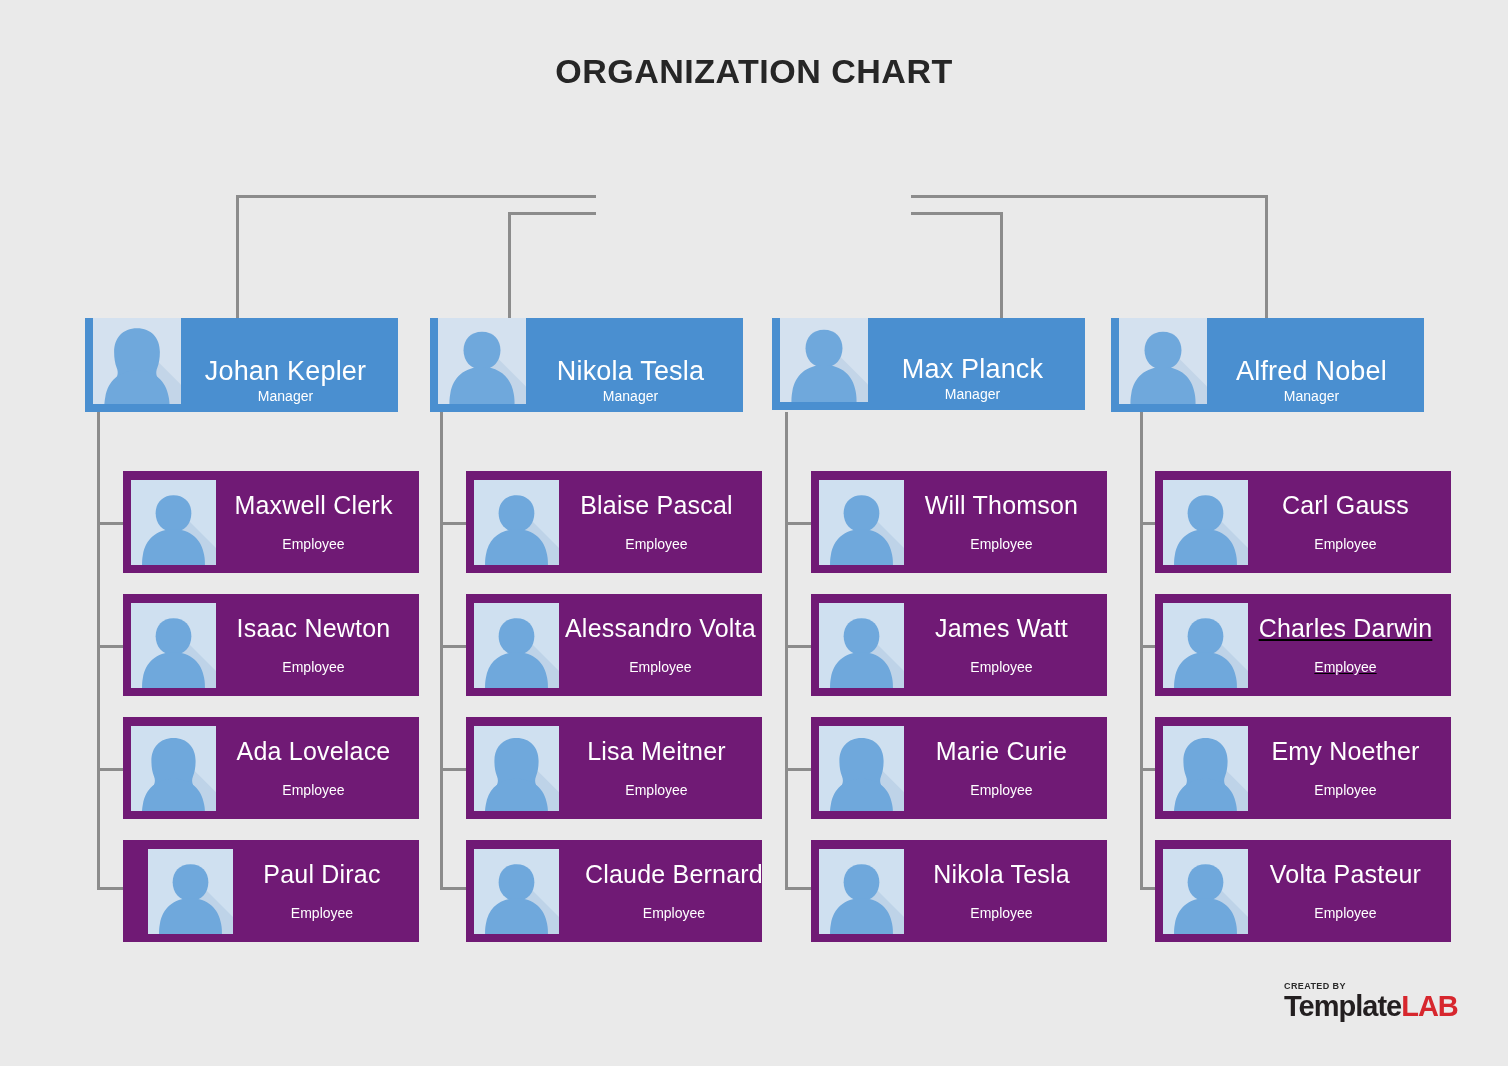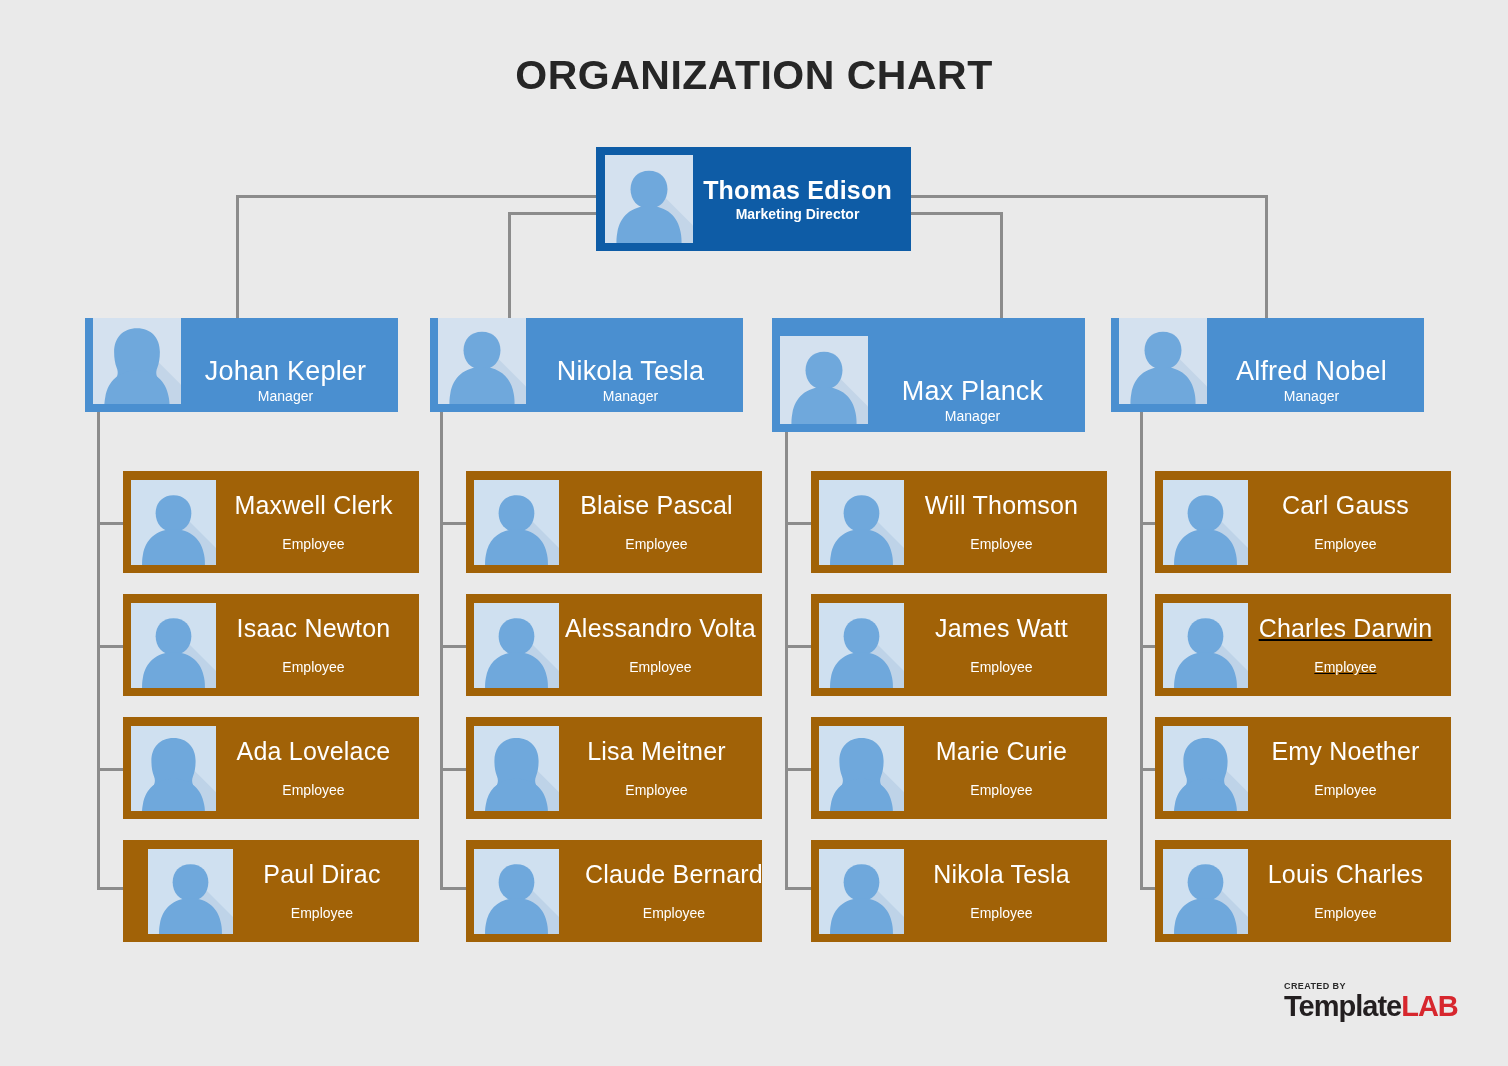--- a/index.html
+++ b/index.html
@@ -19,21 +19,21 @@
     height: 1066px;
   }
 
   
   #chart-title {
     position: absolute;
     left: 0;
     top: 52px;
     width: 1508px;
     text-align: center;
-    font-size: 41px;
+    font-size: 34px;
     font-weight: bold;
     letter-spacing: 0.5px;
     color: #262626;
     font-family: "Liberation Sans", sans-serif;
   }
 
   
   .line {
     position: absolute;
     background: #8c8c8c;
@@ -80,21 +80,21 @@
     background: #4a8fd0;
     padding: 8px;
     align-items: flex-end;
   }
   .node.manager .avatar { width: 88px; height: 88px; }
   .node.manager .name { font-size: 27px; letter-spacing: .2px; }
   .node.manager .role { font-size: 14px; margin-top: 4px; }
 
   
   .node.employee {
-    background: #a16207;
+    background: #701a75;
     padding: 8px;
   }
   .node.employee .avatar { width: 85px; height: 85px; background: #cfe0f0; }
   .node.employee .name { font-size: 25px; letter-spacing: .2px; }
   .node.employee .role { font-size: 14px; margin-top: 19px; }
 
   
   #logo {
     position: absolute;
     left: 1284px;
@@ -154,90 +154,76 @@
   <div class="line line-h" style="left:785px; top:522px; width:28px;"></div>
   <div class="line line-h" style="left:785px; top:645px; width:28px;"></div>
   <div class="line line-h" style="left:785px; top:768px; width:28px;"></div>
   <div class="line line-h" style="left:785px; top:887px; width:28px;"></div>
 
   <div class="line line-h" style="left:1140px; top:522px; width:28px;"></div>
   <div class="line line-h" style="left:1140px; top:645px; width:28px;"></div>
   <div class="line line-h" style="left:1140px; top:768px; width:28px;"></div>
   <div class="line line-h" style="left:1140px; top:887px; width:28px;"></div>
 
-  <div class="node root" style="left:596px; top:147px; width:315px; height:104px;">
+
+  <div class="node manager" style="left:85px; top:318px; width:313px; height:94px;">
+    <div class="avatar">
+      <svg viewBox="0 0 100 100" xmlns="http://www.w3.org/2000/svg">
+        <rect x="0" y="0" width="100" height="100" fill="#d4e1ef"></rect>
+        <polygon points="48,26 100,78 100,100 62,100" fill="#c3d5e8"></polygon>
+        <path d="M50 14c16 0 26 11 26 27 0 7-1 13-3 18-2 5-1 9 1 12 2 2 0 5-4 5H30c-4 0-6-3-4-5 2-3 3-7 1-12-2-5-3-11-3-18 0-16 10-27 26-27z" fill="#6fa8dc"></path>
+        <path d="M50 62c20 0 33 12 36 30 1 5 1 8 1 8H13s0-3 1-8c3-18 16-30 36-30z" fill="#6fa8dc"></path>
+      </svg>
+    </div>
+    <div class="text">
+      <span class="name">Johan Kepler</span>
+      <span class="role">Manager</span>
+    </div>
+  </div>
+
+  <div class="node manager" style="left:430px; top:318px; width:313px; height:94px;">
     <div class="avatar">
       <svg viewBox="0 0 100 100" xmlns="http://www.w3.org/2000/svg">
         <rect x="0" y="0" width="100" height="100" fill="#d4e1ef"></rect>
         <polygon points="48,28 100,80 100,100 62,100" fill="#c3d5e8"></polygon>
         <path d="M50 18c13 0 21 9 21 21 0 12-8 22-21 22s-21-10-21-22c0-12 8-21 21-21z" fill="#6fa8dc"></path>
         <path d="M50 58c20 0 33 12 36 30 1 5 1 9 1 12H13c0-3 0-7 1-12 3-18 16-30 36-30z" fill="#6fa8dc"></path>
       </svg>
     </div>
     <div class="text">
-      <span class="name">Thomas Edison</span>
-      <span class="role">Marketing Director</span>
-    </div>
-  </div>
-
-  <div class="node manager" style="left:85px; top:318px; width:313px; height:94px;">
-    <div class="avatar">
-      <svg viewBox="0 0 100 100" xmlns="http://www.w3.org/2000/svg">
-        <rect x="0" y="0" width="100" height="100" fill="#d4e1ef"></rect>
-        <polygon points="48,26 100,78 100,100 62,100" fill="#c3d5e8"></polygon>
-        <path d="M50 14c16 0 26 11 26 27 0 7-1 13-3 18-2 5-1 9 1 12 2 2 0 5-4 5H30c-4 0-6-3-4-5 2-3 3-7 1-12-2-5-3-11-3-18 0-16 10-27 26-27z" fill="#6fa8dc"></path>
-        <path d="M50 62c20 0 33 12 36 30 1 5 1 8 1 8H13s0-3 1-8c3-18 16-30 36-30z" fill="#6fa8dc"></path>
-      </svg>
-    </div>
-    <div class="text">
-      <span class="name">Johan Kepler</span>
+      <span class="name">Nikola Tesla</span>
       <span class="role">Manager</span>
     </div>
   </div>
 
-  <div class="node manager" style="left:430px; top:318px; width:313px; height:94px;">
+  <div class="node manager" style="left:772px; top:318px; width:313px; height:92px;">
     <div class="avatar">
       <svg viewBox="0 0 100 100" xmlns="http://www.w3.org/2000/svg">
         <rect x="0" y="0" width="100" height="100" fill="#d4e1ef"></rect>
         <polygon points="48,28 100,80 100,100 62,100" fill="#c3d5e8"></polygon>
         <path d="M50 18c13 0 21 9 21 21 0 12-8 22-21 22s-21-10-21-22c0-12 8-21 21-21z" fill="#6fa8dc"></path>
         <path d="M50 58c20 0 33 12 36 30 1 5 1 9 1 12H13c0-3 0-7 1-12 3-18 16-30 36-30z" fill="#6fa8dc"></path>
       </svg>
     </div>
     <div class="text">
-      <span class="name">Nikola Tesla</span>
+      <span class="name">Max Planck</span>
       <span class="role">Manager</span>
     </div>
   </div>
 
-  <div class="node manager" style="left:772px; top:318px; width:313px; height:114px;">
+  <div class="node manager" style="left:1111px; top:318px; width:313px; height:94px;">
     <div class="avatar">
       <svg viewBox="0 0 100 100" xmlns="http://www.w3.org/2000/svg">
         <rect x="0" y="0" width="100" height="100" fill="#d4e1ef"></rect>
         <polygon points="48,28 100,80 100,100 62,100" fill="#c3d5e8"></polygon>
         <path d="M50 18c13 0 21 9 21 21 0 12-8 22-21 22s-21-10-21-22c0-12 8-21 21-21z" fill="#6fa8dc"></path>
         <path d="M50 58c20 0 33 12 36 30 1 5 1 9 1 12H13c0-3 0-7 1-12 3-18 16-30 36-30z" fill="#6fa8dc"></path>
       </svg>
     </div>
     <div class="text">
-      <span class="name">Max Planck</span>
-      <span class="role">Manager</span>
-    </div>
-  </div>
-
-  <div class="node manager" style="left:1111px; top:318px; width:313px; height:94px;">
-    <div class="avatar">
-      <svg viewBox="0 0 100 100" xmlns="http://www.w3.org/2000/svg">
-        <rect x="0" y="0" width="100" height="100" fill="#d4e1ef"></rect>
-        <polygon points="48,28 100,80 100,100 62,100" fill="#c3d5e8"></polygon>
-        <path d="M50 18c13 0 21 9 21 21 0 12-8 22-21 22s-21-10-21-22c0-12 8-21 21-21z" fill="#6fa8dc"></path>
-        <path d="M50 58c20 0 33 12 36 30 1 5 1 9 1 12H13c0-3 0-7 1-12 3-18 16-30 36-30z" fill="#6fa8dc"></path>
-      </svg>
-    </div>
-    <div class="text">
       <span class="name">Alfred Nobel</span>
       <span class="role">Manager</span>
     </div>
   </div>
 
   <div class="node employee" style="left:123px; top:471px; width:296px; height:102px;">
     <div class="avatar">
       <svg viewBox="0 0 100 100" xmlns="http://www.w3.org/2000/svg">
           <rect width="100" height="100" fill="#cfe0f0"></rect>
           <polygon points="48,28 100,80 100,100 62,100" fill="#bed3e8"></polygon>
@@ -452,21 +438,21 @@
   <div class="node employee" style="left:1155px; top:840px; width:296px; height:102px;">
     <div class="avatar">
       <svg viewBox="0 0 100 100" xmlns="http://www.w3.org/2000/svg">
           <rect width="100" height="100" fill="#cfe0f0"></rect>
           <polygon points="48,28 100,80 100,100 62,100" fill="#bed3e8"></polygon>
           <path d="M50 18c13 0 21 9 21 21 0 12-8 22-21 22s-21-10-21-22c0-12 8-21 21-21z" fill="#6fa8dc"></path>
           <path d="M50 58c20 0 33 12 36 30 1 5 1 9 1 12H13c0-3 0-7 1-12 3-18 16-30 36-30z" fill="#6fa8dc"></path>
         </svg>
     </div>
     <div class="text">
-      <span class="name">Louis Charles</span>
+      <span class="name">Volta Pasteur</span>
       <span class="role">Employee</span>
     </div>
   </div>
 
   <div id="logo">
     <span class="created">CREATED BY</span>
     <span class="wordmark"><span class="wm-dark">Template</span><span class="wm-red">LAB</span></span>
   </div>
 
 </div>

